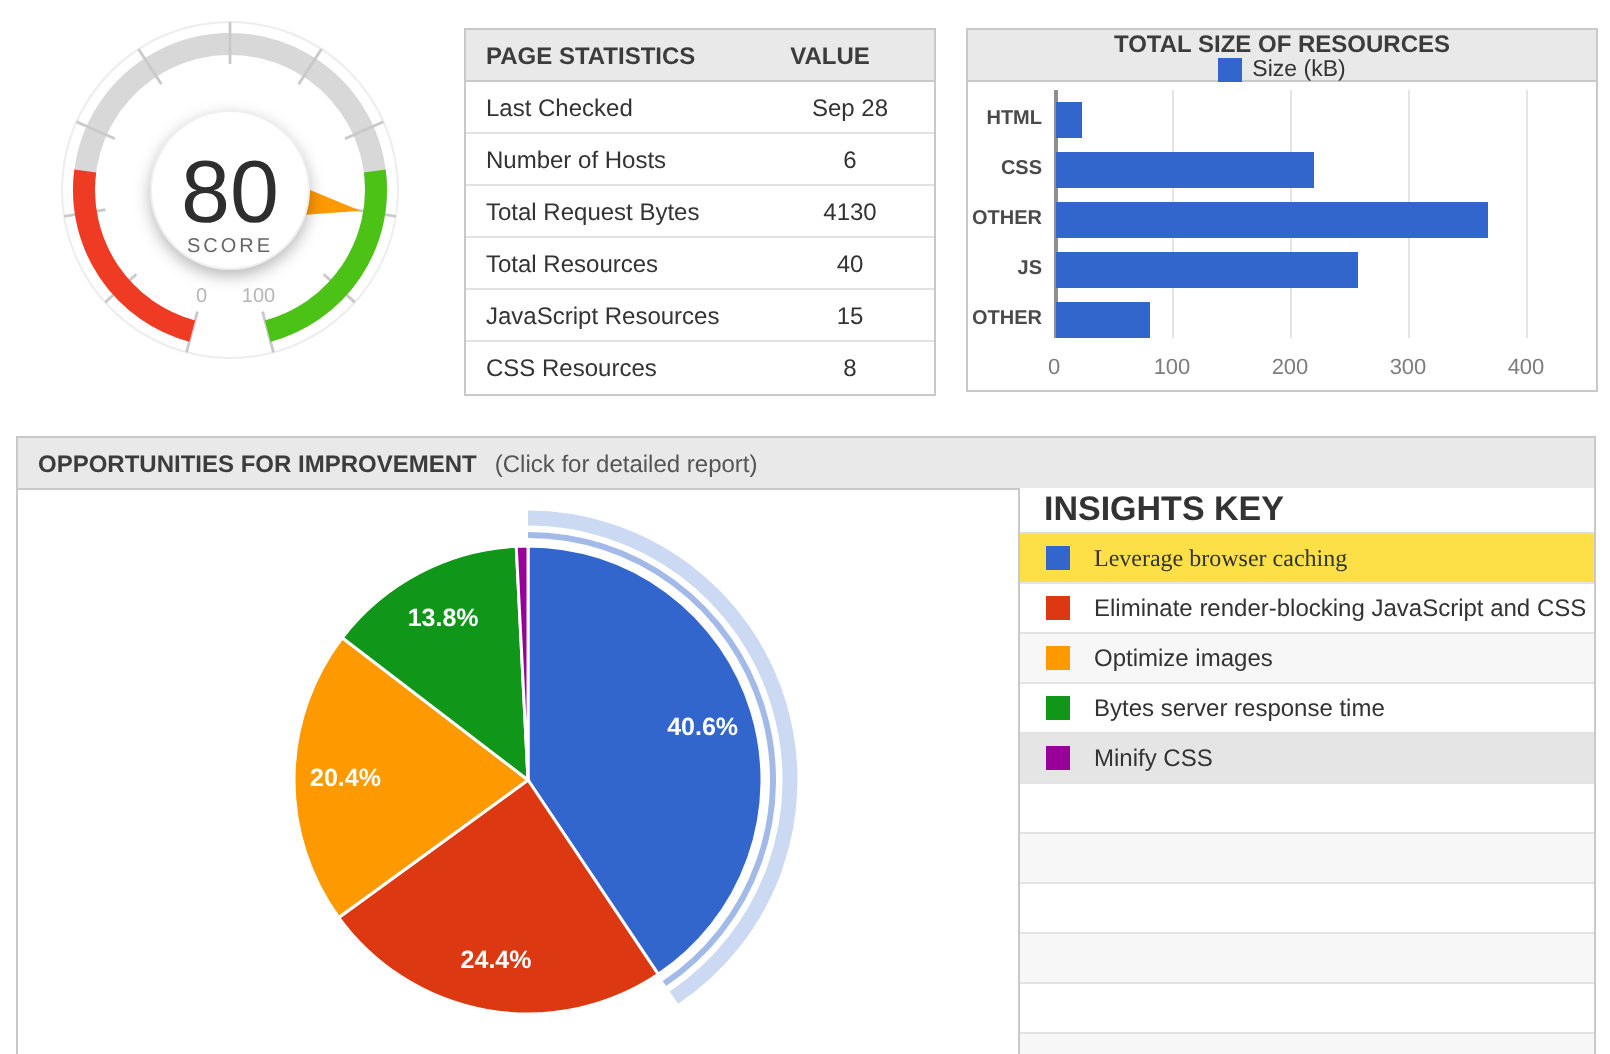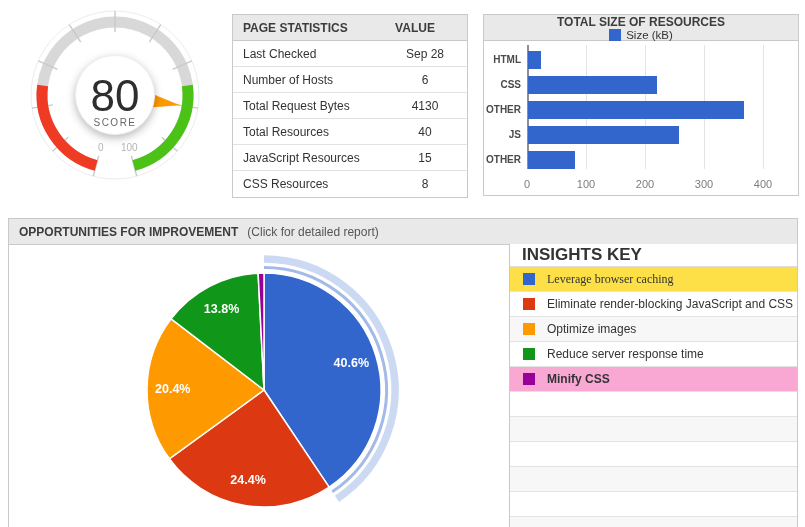--- a/index.html
+++ b/index.html
@@ -188,23 +188,23 @@
         <div class="key-row" style="background: rgb(255, 255, 255);">
           <span class="key-swatch" style="background: rgb(220, 57, 18);"></span>
           <span>Eliminate render-blocking JavaScript and CSS in above-</span>
         </div>
         <div class="key-row" style="background: rgb(247, 247, 247);">
           <span class="key-swatch" style="background: rgb(255, 153, 0);"></span>
           <span>Optimize images</span>
         </div>
         <div class="key-row" style="background: rgb(255, 255, 255);">
           <span class="key-swatch" style="background: rgb(16, 150, 24);"></span>
-          <span>Reduce server response time</span>
-        </div>
-        <div class="key-row" style="background: #f9a8d4; font-weight: bold;">
+          <span>Bytes server response time</span>
+        </div>
+        <div class="key-row" style="background: #e5e5e5;">
           <span class="key-swatch" style="background: rgb(153, 0, 153);"></span>
           <span>Minify CSS</span>
         </div>
         <div class="key-row" style="background: rgb(255, 255, 255);"></div>
         <div class="key-row" style="background: rgb(247, 247, 247);"></div>
         <div class="key-row" style="background: rgb(255, 255, 255);"></div>
         <div class="key-row" style="background: rgb(247, 247, 247);"></div>
         <div class="key-row" style="background: rgb(255, 255, 255);"></div>
         <div class="key-row" style="background: rgb(247, 247, 247);"></div>
       </div>

